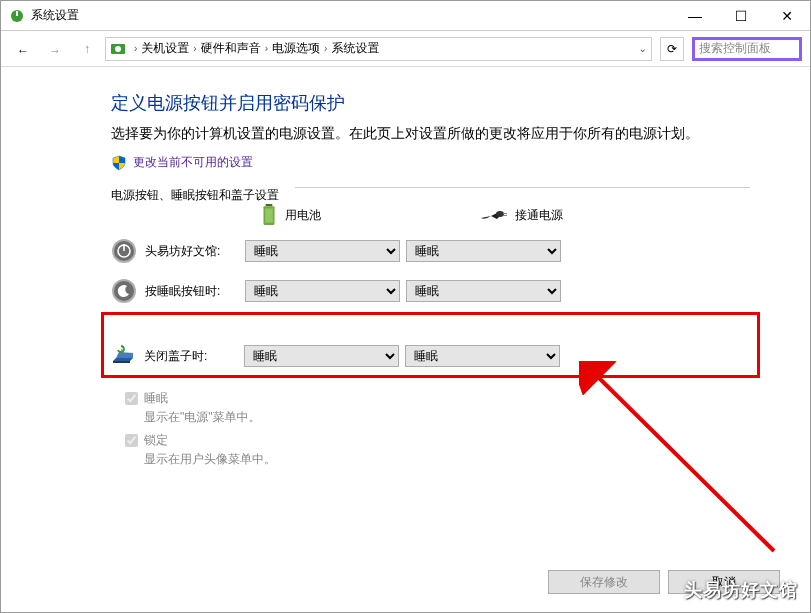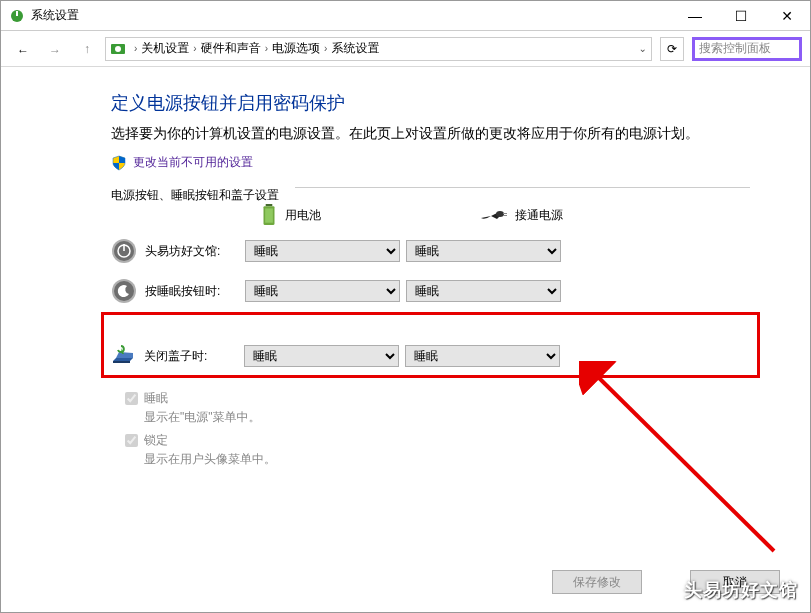--- a/index.html
+++ b/index.html
@@ -28,21 +28,21 @@
     .row { display: flex; align-items: center; margin-bottom: 14px; }
     .row .rowicon { width: 26px; height: 26px; margin-right: 8px; }
     .row .rowlabel { width: 100px; }
     .row select { width: 155px; height: 22px; font-size: 12px; background: #e5e5e5; border: 1px solid #adadad; margin-right: 6px; padding: 0 4px; }
     .highlight-box { border: 3px solid #e60000; padding: 28px 6px 6px 6px; margin: -6px -10px 8px -10px; }
     .shutdown-section { margin-top: 12px; }
     .chk-row { display: flex; align-items: flex-start; gap: 6px; margin: 6px 0 0 14px; color: #888; }
     .chk-row input { margin-top: 2px; }
     .chk-row .sub { display: block; margin-top: 2px; }
     .footer { position: absolute; bottom: 18px; right: 30px; display: flex; gap: 8px; }
-    .footer button { width: 90px; height: 24px; font-size: 12px; background: #e1e1e1; border: 1px solid #adadad; margin-left: 40px; }
+    .footer button { width: 112px; height: 24px; font-size: 12px; background: #e1e1e1; border: 1px solid #adadad; }
     .footer button:first-child { color: #888; }
     .watermark { position: absolute; bottom: 10px; right: 12px; font-size: 18px; font-weight: bold; color: #fff; text-shadow: 0 0 3px rgba(0,0,0,.5), 1px 1px 1px rgba(0,0,0,.6); letter-spacing: 1px; }
     .arrow-svg { position: absolute; pointer-events: none; }
     .chev { font-size: 10px; color: #555; margin: 0 4px; }
     .dropchev { color: #555; margin-left: auto; font-size: 10px; }
   </style>
 </head>
 <body>
 
 <div class="titlebar">

